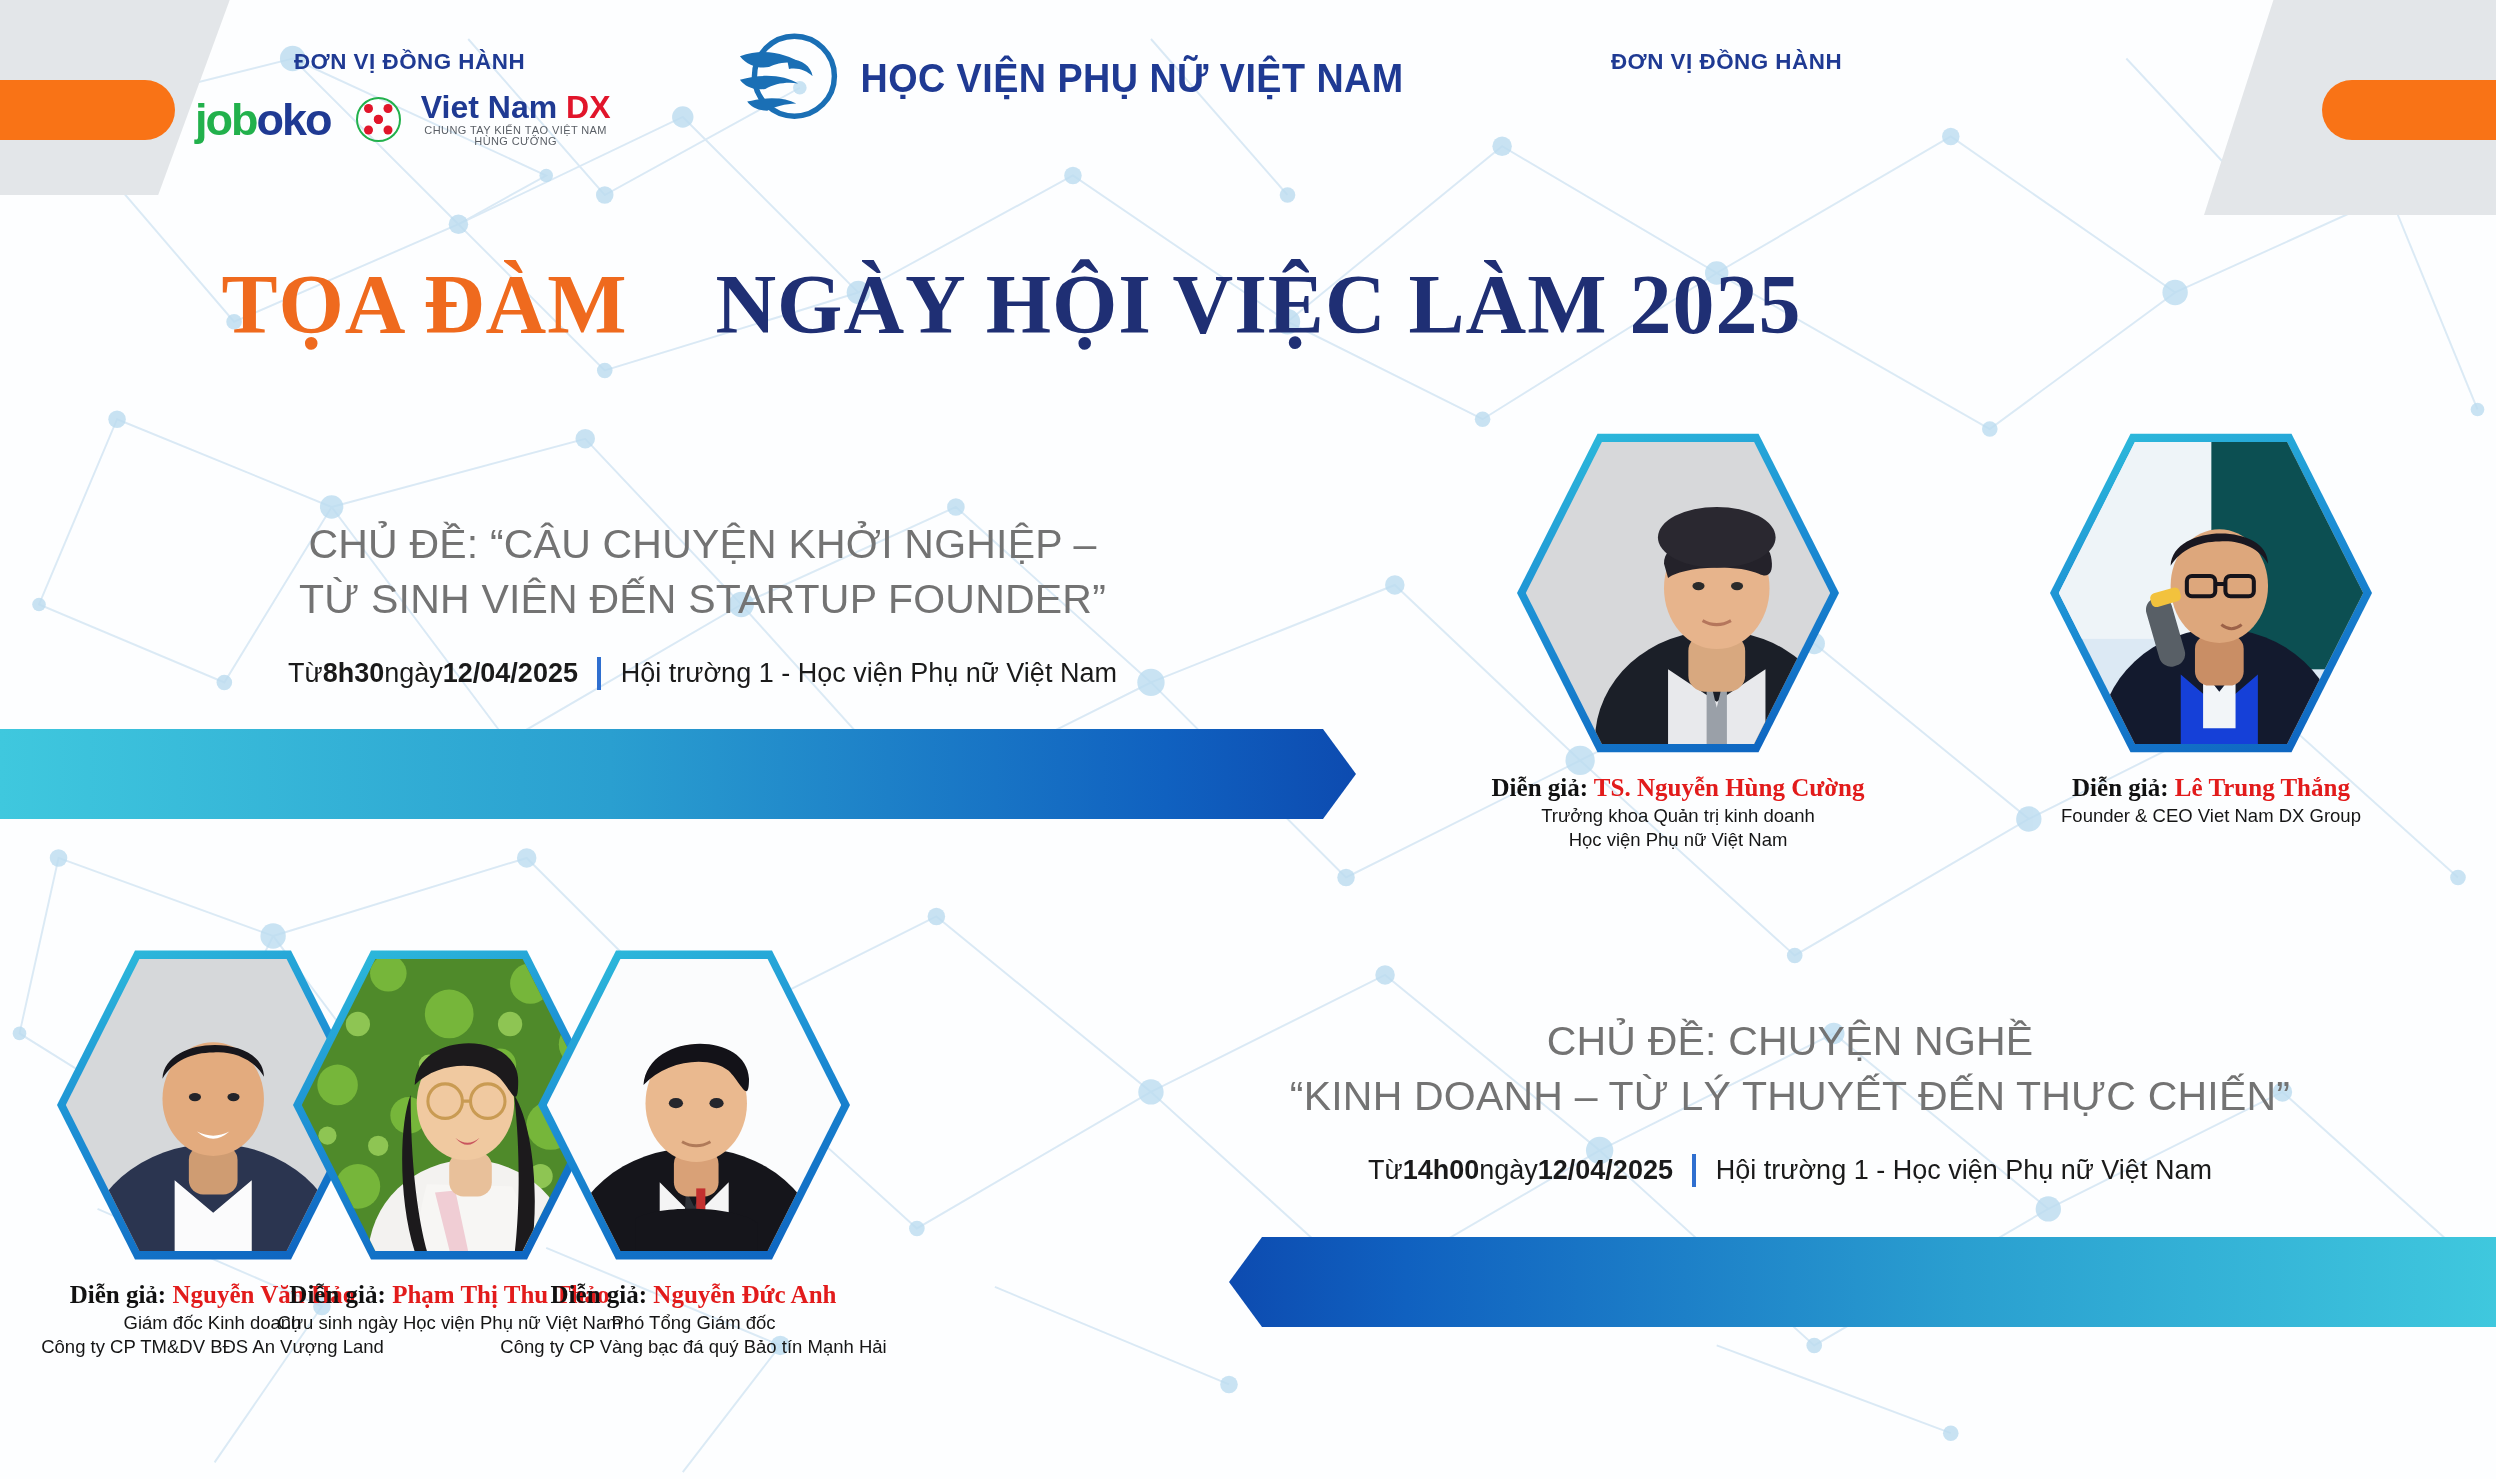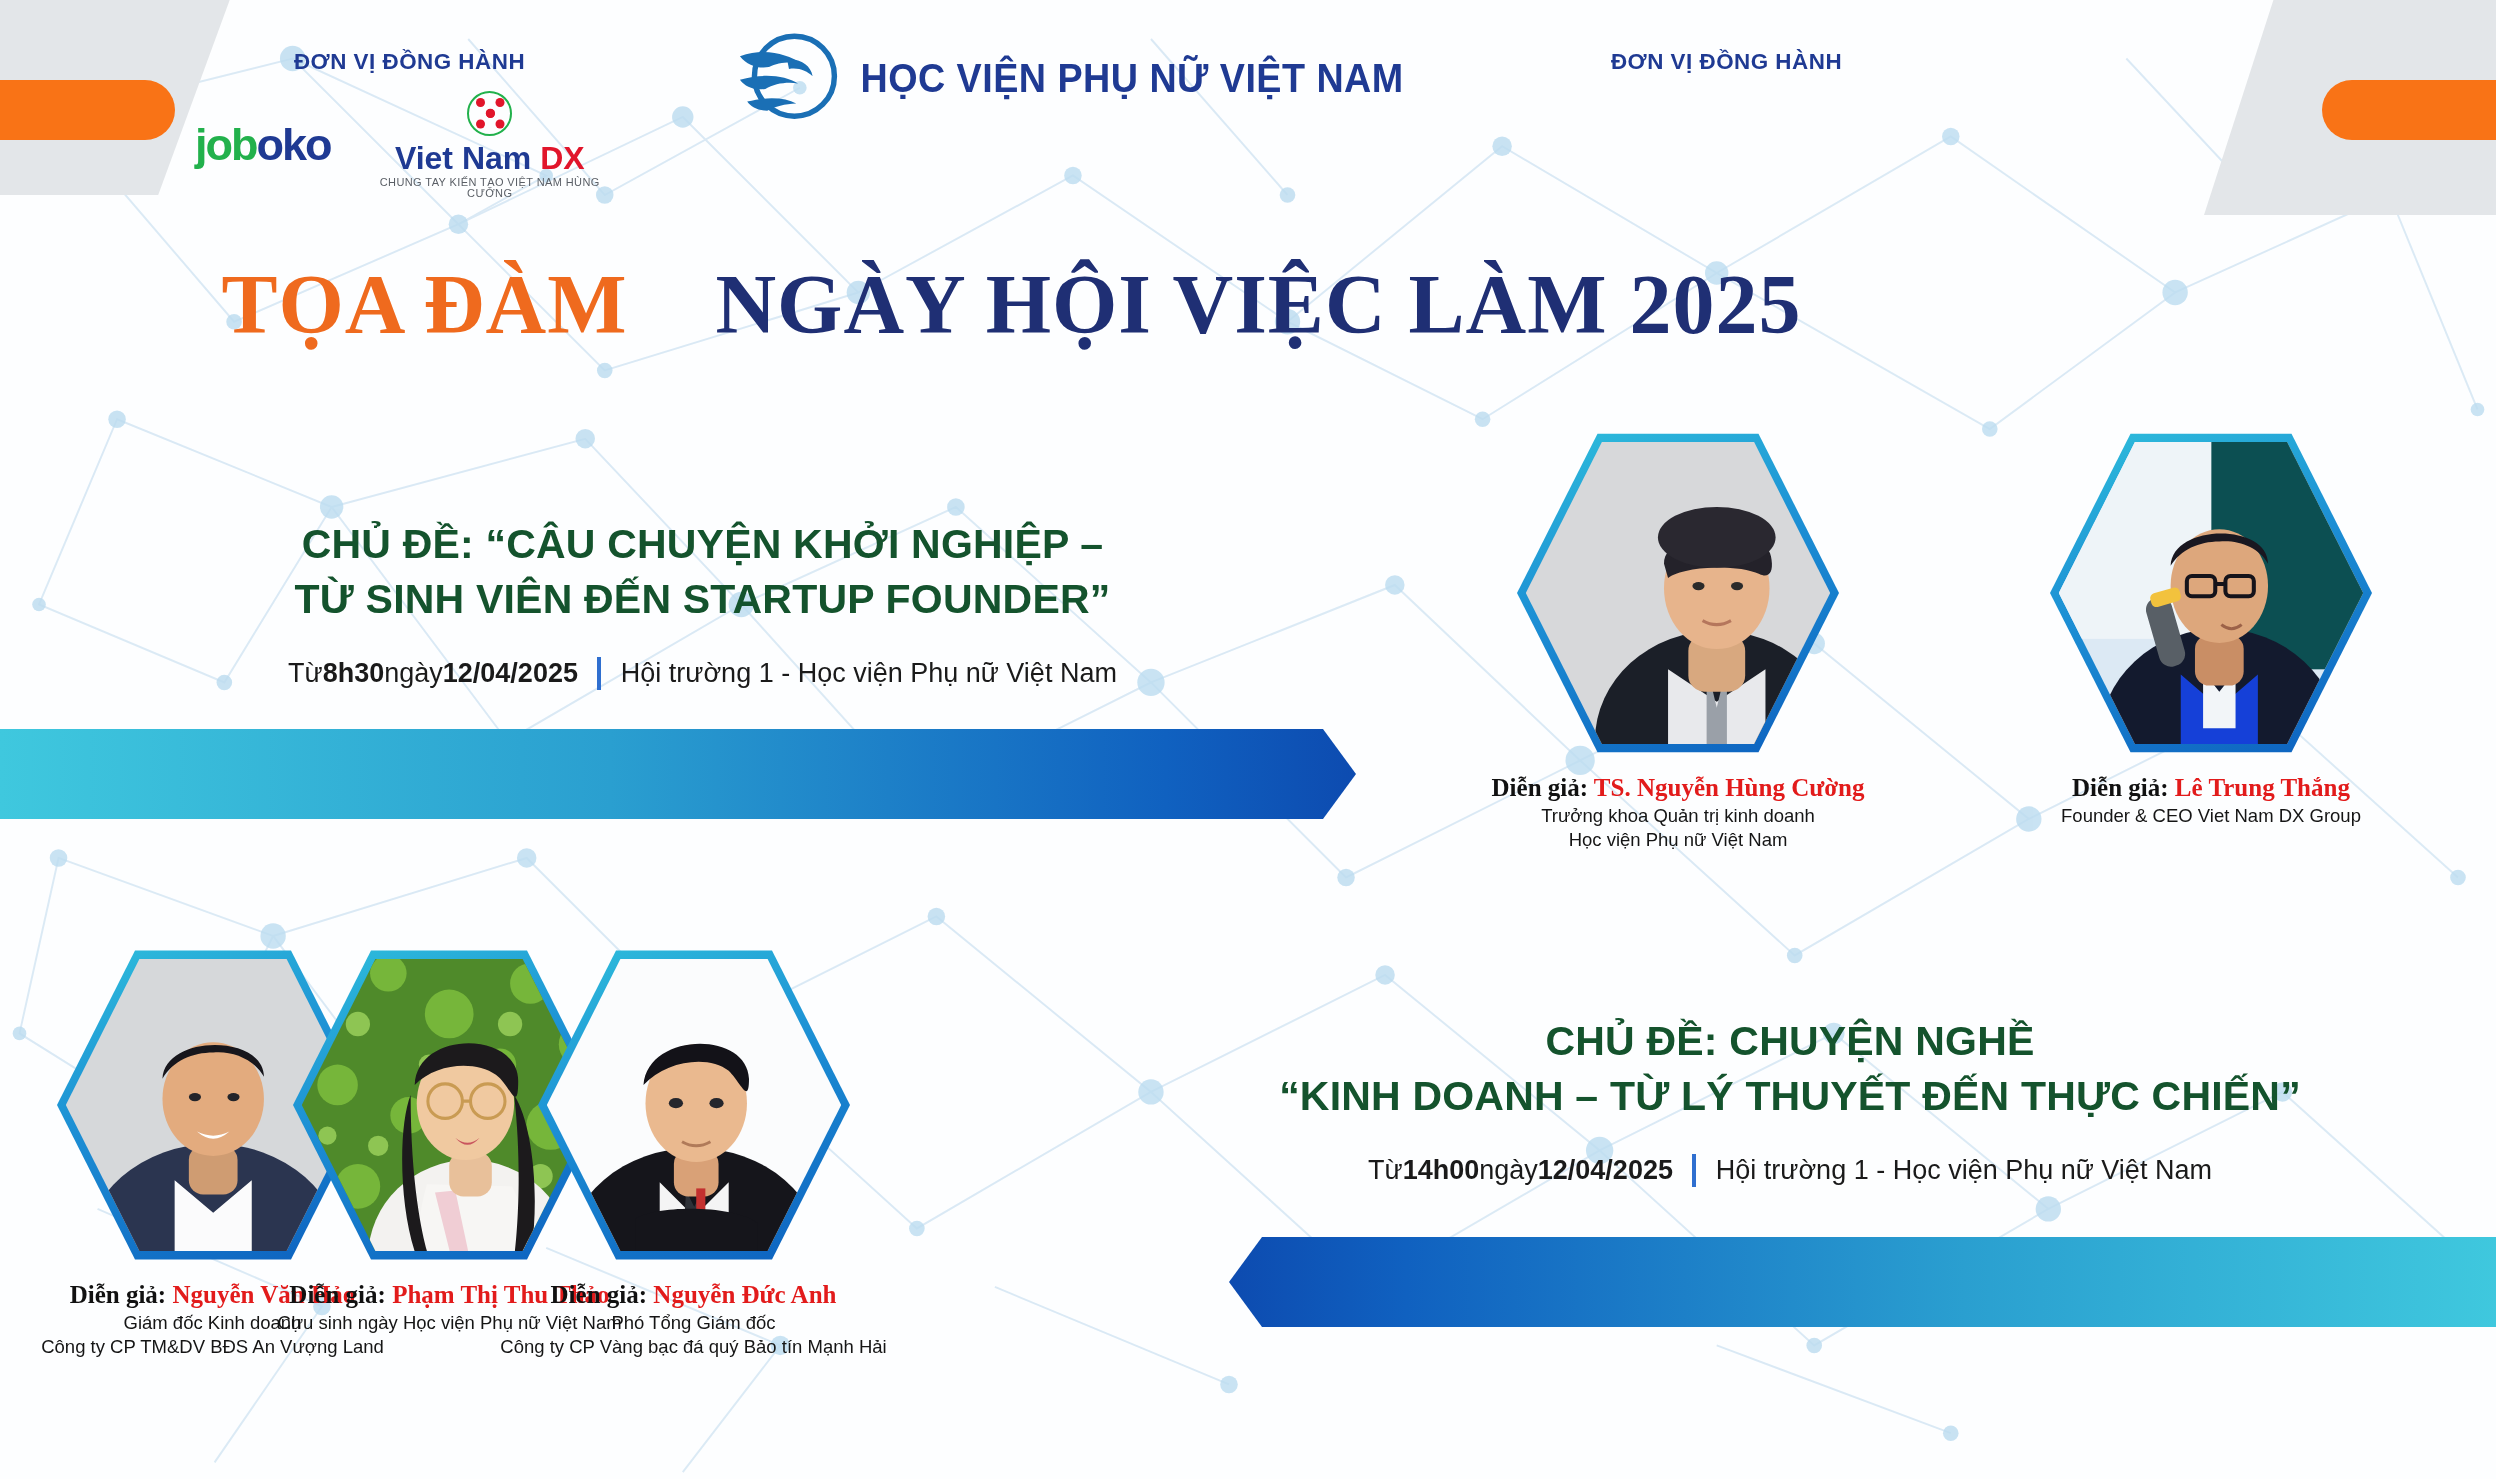--- a/index.html
+++ b/index.html
@@ -64,21 +64,21 @@
     color: #1f3a93; margin-bottom: 15.6px; white-space: nowrap;
   }
   .sponsor-logos { display: flex; align-items: center; justify-content: center; gap: 25px; }
 
   
   .logo-joboko { font-size: 45px; font-weight: 700; letter-spacing: -2px; line-height: 1; }
   .logo-joboko .g { color: #22b14c; }
   .logo-joboko .b { color: #1f3a93; }
 
   
-  .logo-vndx { display: flex; align-items: center; gap: 6.8px; flex-direction: column; }
+  .logo-vndx { display: flex; align-items: center; gap: 6.8px; }
   .vndx-mark {
     width: 45px; height: 45px; border-radius: 50%;
     border: 2.9px solid #22b14c; position: relative; flex: none;
   }
   .vndx-mark::before, .vndx-mark::after {
     content: ""; position: absolute; border-radius: 50%;
     background: #e1152b; width: 8.8px; height: 8.8px;
   }
   .vndx-mark::before { left: 6.8px; top: 5.9px;  box-shadow: 19.5px 0 0 #e1152b, 9.8px 10.7px 0 #e1152b, 0 21.5px 0 #e1152b, 19.5px 21.5px 0 #e1152b; }
   .vndx-mark::after  { left: 16.6px; top: 16.6px; }
@@ -144,21 +144,21 @@
     background: linear-gradient(90deg, #0d4bb0 0%, #1061c0 14%, #2a9fd0 58%, #3fc8de 100%);
     clip-path: polygon(33px 0, 100% 0, 100% 100%, 33px 100%, 0 50%);
   }
 
   
   .topic { position: absolute; z-index: 6; }
   .topic.t1 { left: 137px;  top: 517px; width: 1131px; text-align: center; }
   .topic.t2 { right: 73px;  top: 1014px; width: 1268px; text-align: center; }
 
   .topic-head {
-    color: #14532d; font-weight: 700;
+    color: #737373; font-weight: 400;
     font-size: 41px; line-height: 1.35; letter-spacing: 0.2px;
     white-space: nowrap;
   }
   .topic.t2 .topic-head { font-size: 41px; }
 
   .topic-meta {
     margin-top: 29px; font-size: 27px; color: #1a1a1a;
     display: flex; align-items: center; justify-content: center; gap: 0; white-space: nowrap;
   }
   .topic-meta b { font-weight: 700; }

